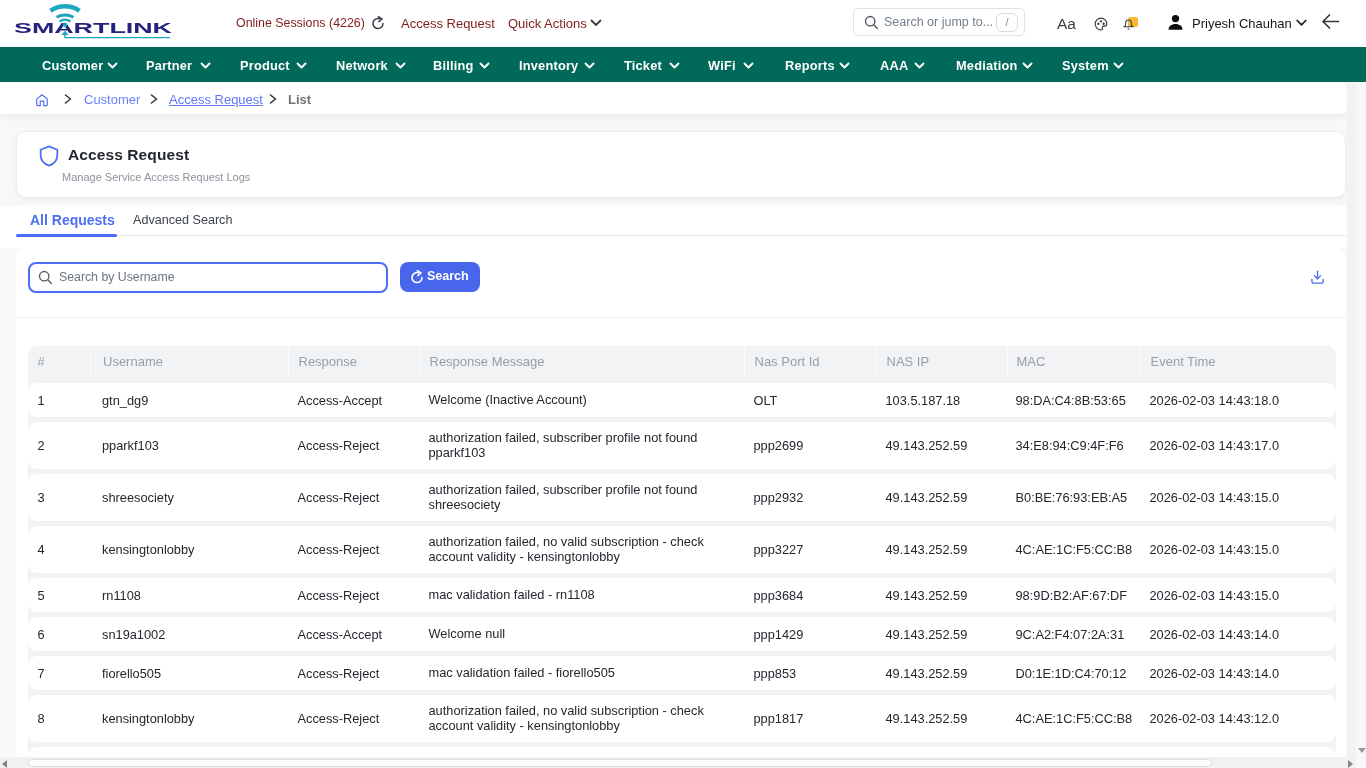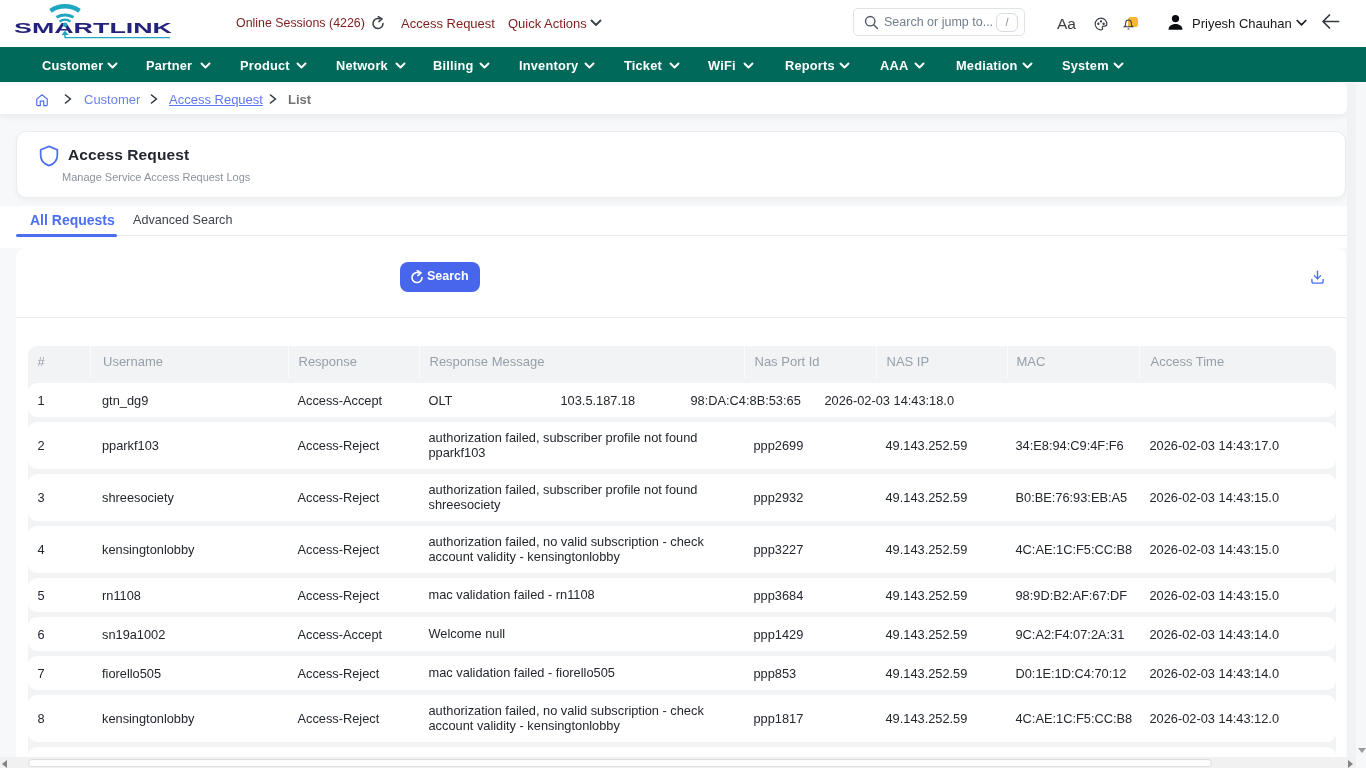--- a/index.html
+++ b/index.html
@@ -215,20 +215,27 @@
 </div>
 
 <div id="tabband"></div>
 <div id="tabs">
   <span class="tab" style="left:14px;color:#4c6ef5;font-weight:bold">All Requests</span>
   <span class="tab" style="left:117px;color:#3e444c;font-size:12.6px">Advanced Search</span>
   <div id="tabu"></div>
 </div>
 
 <div id="card2">
+  <div id="sinput">
+    <svg style="position:absolute;left:8px;top:6px" width="15" height="15" viewBox="0 0 15 15">
+      <circle cx="6.2" cy="6.2" r="4.7" stroke="#565e6a" stroke-width="1.4" fill="none"></circle>
+      <path d="M9.8 9.8 L13.4 13.4" stroke="#565e6a" stroke-width="1.4" stroke-linecap="round"></path>
+    </svg>
+    <span class="ph">Search by Username</span>
+  </div>
   <div id="rbtn">
     <svg style="position:absolute;left:10px;top:7.5px" width="14" height="15" viewBox="0 0 14 15">
       <path d="M12 7.5 A 5 5 0 1 1 8.6 2.8" stroke="#fff" stroke-width="1.6" fill="none" stroke-linecap="round"></path>
       <path d="M7.3 0.6 L11 3 L7.9 5.6" stroke="#fff" stroke-width="1.6" fill="none" stroke-linecap="round" stroke-linejoin="round"></path>
     </svg>
     <span>Search</span>
   </div>
   <svg style="position:absolute;left:1294px;top:22px" width="15" height="15" viewBox="0 0 24 24" fill="none" stroke="#4c6ef5" stroke-width="2.2" stroke-linecap="round" stroke-linejoin="round">
     <path d="M21 15v3a3 3 0 0 1-3 3H6a3 3 0 0 1-3-3v-3"></path>
     <path d="M7 9l5 5 5-5"></path>
@@ -238,26 +245,27 @@
 
   <div id="twrap">
     <div class="thead">
       <div class="c c1">#</div>
       <div class="c c2">Username</div>
       <div class="c c3">Response</div>
       <div class="c c4">Response Message</div>
       <div class="c c5">Nas Port Id</div>
       <div class="c c6">NAS IP</div>
       <div class="c c7">MAC</div>
-      <div class="c c8">Access Time</div>
+      <div class="c c8">Event Time</div>
     </div>
   <div class="trow r1">
         <div class="c c1">1</div>
         <div class="c c2">gtn_dg9</div>
         <div class="c c3">Access-Accept</div>
+        <div class="c c4">Welcome (Inactive Account)</div>
         <div class="c c5">OLT</div>
         <div class="c c6">103.5.187.18</div>
         <div class="c c7">98:DA:C4:8B:53:65</div>
         <div class="c c8">2026-02-03 14:43:18.0</div>
       </div>
       <div class="trow r2">
         <div class="c c1">2</div>
         <div class="c c2">pparkf103</div>
         <div class="c c3">Access-Reject</div>
         <div class="c c4">authorization failed, subscriber profile not found<br>pparkf103</div>

